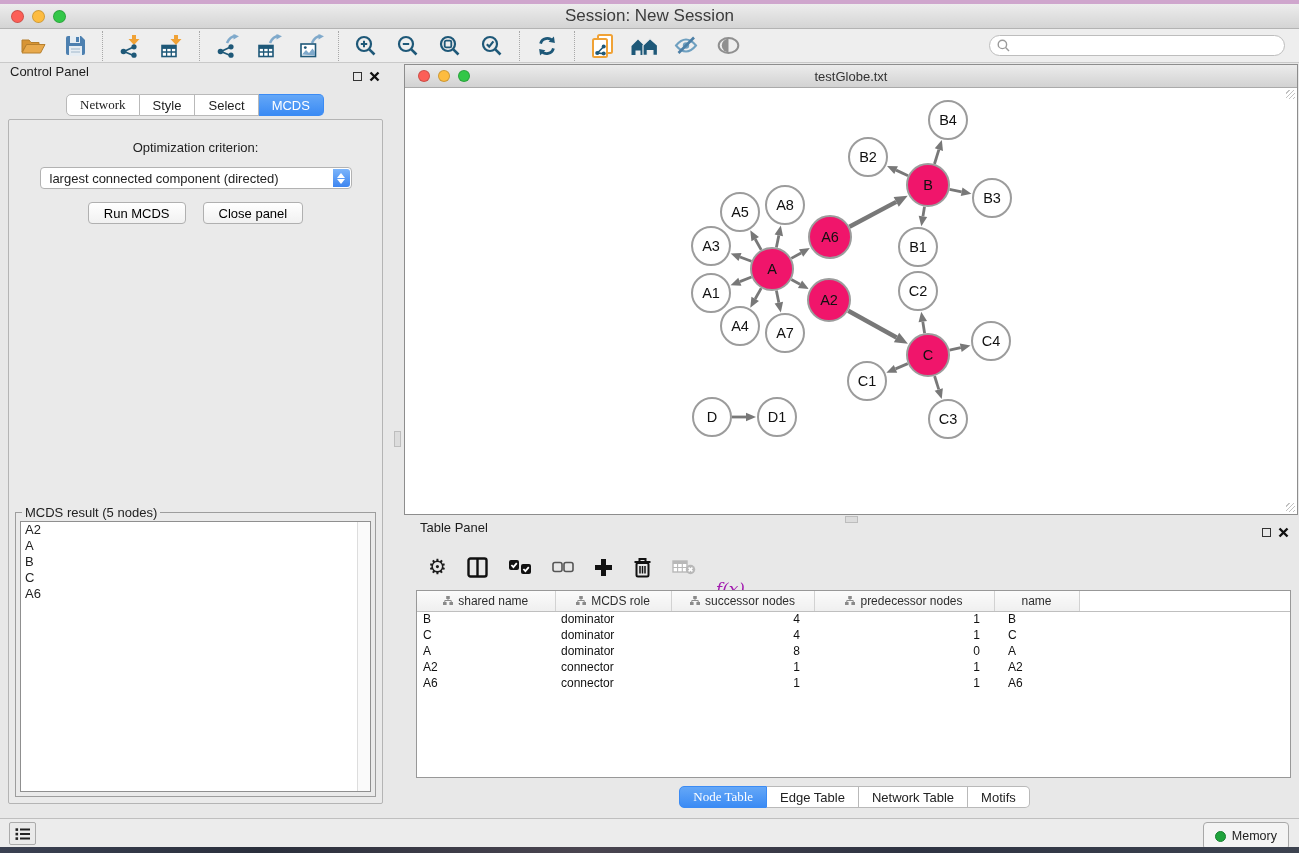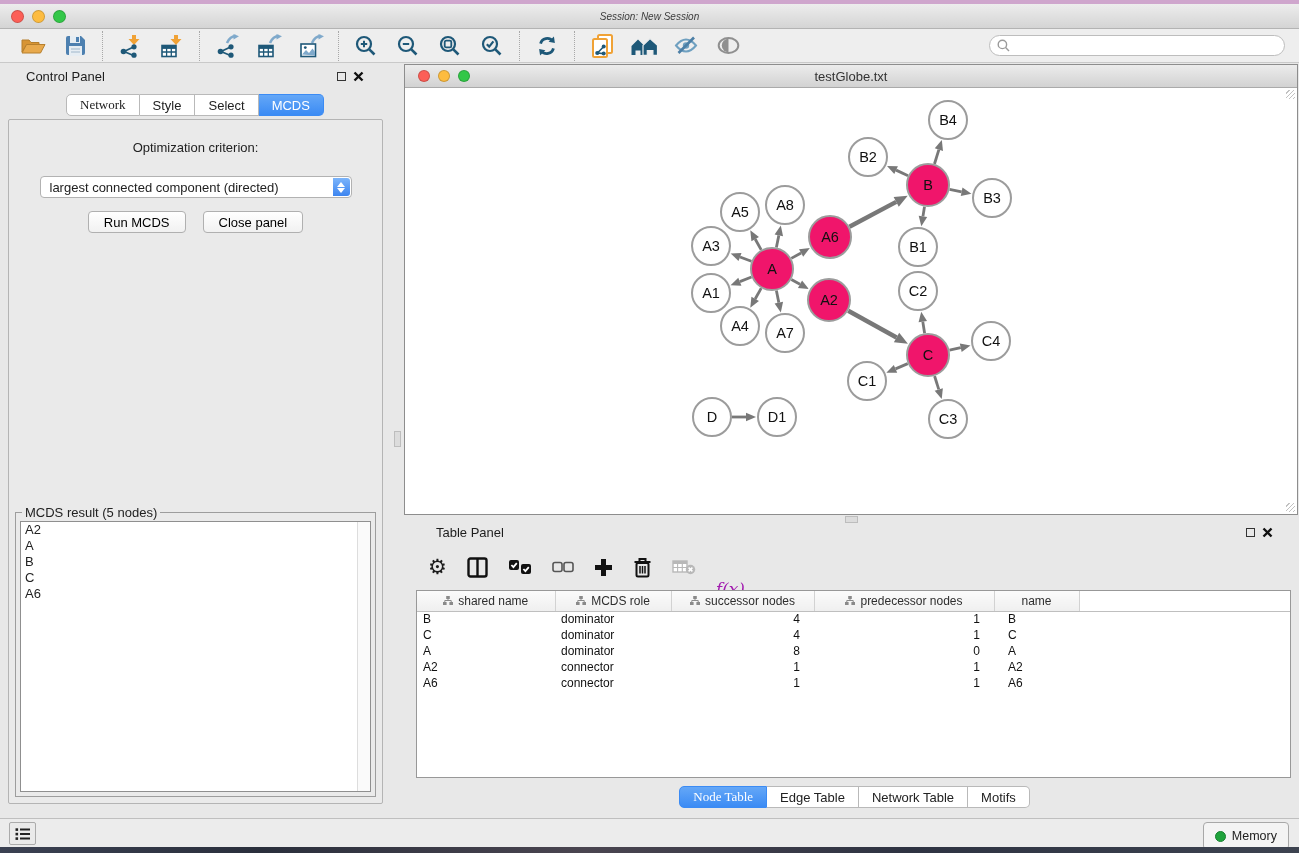--- a/index.html
+++ b/index.html
@@ -7,47 +7,47 @@
   body { font-family:"Liberation Sans", sans-serif; background:#e8e8e8; position:relative; font-size:13px; color:#222; }
 
   
   .top-strip { position:absolute; left:0; top:0; width:100%; height:4px; background:#cfa6cd; }
   .titlebar { position:absolute; left:0; top:4px; width:100%; height:25px;
     background:linear-gradient(#ededed,#d4d4d4); border-bottom:1px solid #b3b3b3;
     display:flex; align-items:center; justify-content:center; }
   .traffic { position:absolute; left:11px; top:6px; display:flex; gap:8px; }
   .light { width:13px; height:13px; border-radius:50%; border:1px solid rgba(0,0,0,.18); }
   .light.red { background:#fc5f57; } .light.yellow { background:#fdbc40; } .light.green { background:#33c748; }
-  .win-title { font-size:10px; color:#3c3c3c;font-style:italic; }
+  .win-title { font-size:17px; color:#3c3c3c; }
 
   .toolbar { position:absolute; left:0; top:29px; width:100%; height:34px; background:#eeeeee;
     border-bottom:1px solid #c9c9c9; display:flex; align-items:center; padding:0 6px; }
   .tgroup { display:flex; align-items:center; gap:6px; padding:0 9px; }
   .tsep { width:0; height:30px; border-left:1px dotted #a8a8a8; }
   .tbtn { width:36px; height:30px; display:flex; align-items:center; justify-content:center; cursor:pointer; }
   .search-wrap { margin-left:auto; margin-right:8px; position:relative; }
   .search-input { width:296px; height:21px; border:1px solid #bdbdbd; border-radius:11px; background:#fff;
     padding:0 8px 0 24px; font-size:12px; outline:none; }
   .search-icon { position:absolute; left:8px; top:4px; }
 
   
   .control-panel { position:absolute; left:0; top:64px; width:390px; height:748px; }
-  .panel-header { height:24px; display:flex; align-items:center; padding:0 26px; }
+  .panel-header { height:24px; display:flex; padding:0 10px; }
   .panel-title { font-size:13px; color:#1d1d1d; }
   .panel-hbtns { margin-left:auto; display:flex; gap:7px; align-items:center; }
   .cp-tabs { position:absolute; left:0; right:0; top:30px; display:flex; justify-content:center; z-index:2; }
   .seg button { background:#fff; border:1px solid #b9b9b9; border-left:none; height:22px; padding:0 13px;
     font-size:13px; color:#222; font-family:inherit; cursor:pointer; }
   .seg button:first-child { border-left:1px solid #b9b9b9; border-radius:5px 0 0 5px;font-family:Liberation Serif, serif; }
   .seg button:last-child { border-radius:0 5px 5px 0; }
   .seg button.active { background:linear-gradient(#64a7f7,#3b8bf4); border-color:#3b8bf4; color:#fff; }
   .cp-body { position:absolute; left:8px; right:7px; top:55px; bottom:8px; background:#eaeaea;
     border:1px solid #b4b4b4; border-radius:2px; }
   .opt-label { text-align:center; margin-top:20px; font-size:13px; }
-  .criterion { width:312px; height:22px; margin:21px auto 0; background:#fff; border:1px solid #b2b2b2;
+  .criterion { width:312px; height:22px; margin:12px auto 0; background:#fff; border:1px solid #b2b2b2;
     border-radius:4px; position:relative; display:flex; align-items:center; padding-left:9px; font-size:13px; cursor:pointer; }
   .criterion .spinner { position:absolute; right:1px; top:1px; bottom:1px; width:17px; border-radius:0 3px 3px 0;
     background:linear-gradient(#7cb5fb,#3d85f0); display:flex; flex-direction:column; align-items:center; justify-content:center; gap:1px; }
   .btn-row { display:flex; justify-content:center; gap:17px; margin-top:13px; }
   .btn { background:linear-gradient(#ffffff,#f1f1f1); border:1px solid #b0b0b0; border-radius:4px;
     height:22px; padding:0 15px; font-size:13px; font-family:inherit; cursor:pointer; }
   .result-group { position:absolute; left:6px; right:6px; top:392px; bottom:6px; border:1px solid #9d9d9d; }
   .result-legend { position:absolute; top:-8px; left:6px; background:#eaeaea; padding:0 3px; font-size:13px; }
   .result-list { position:absolute; left:4px; right:4px; top:8px; bottom:4px; background:#fff;
     border:1px solid #8f8f8f; overflow:hidden; }

